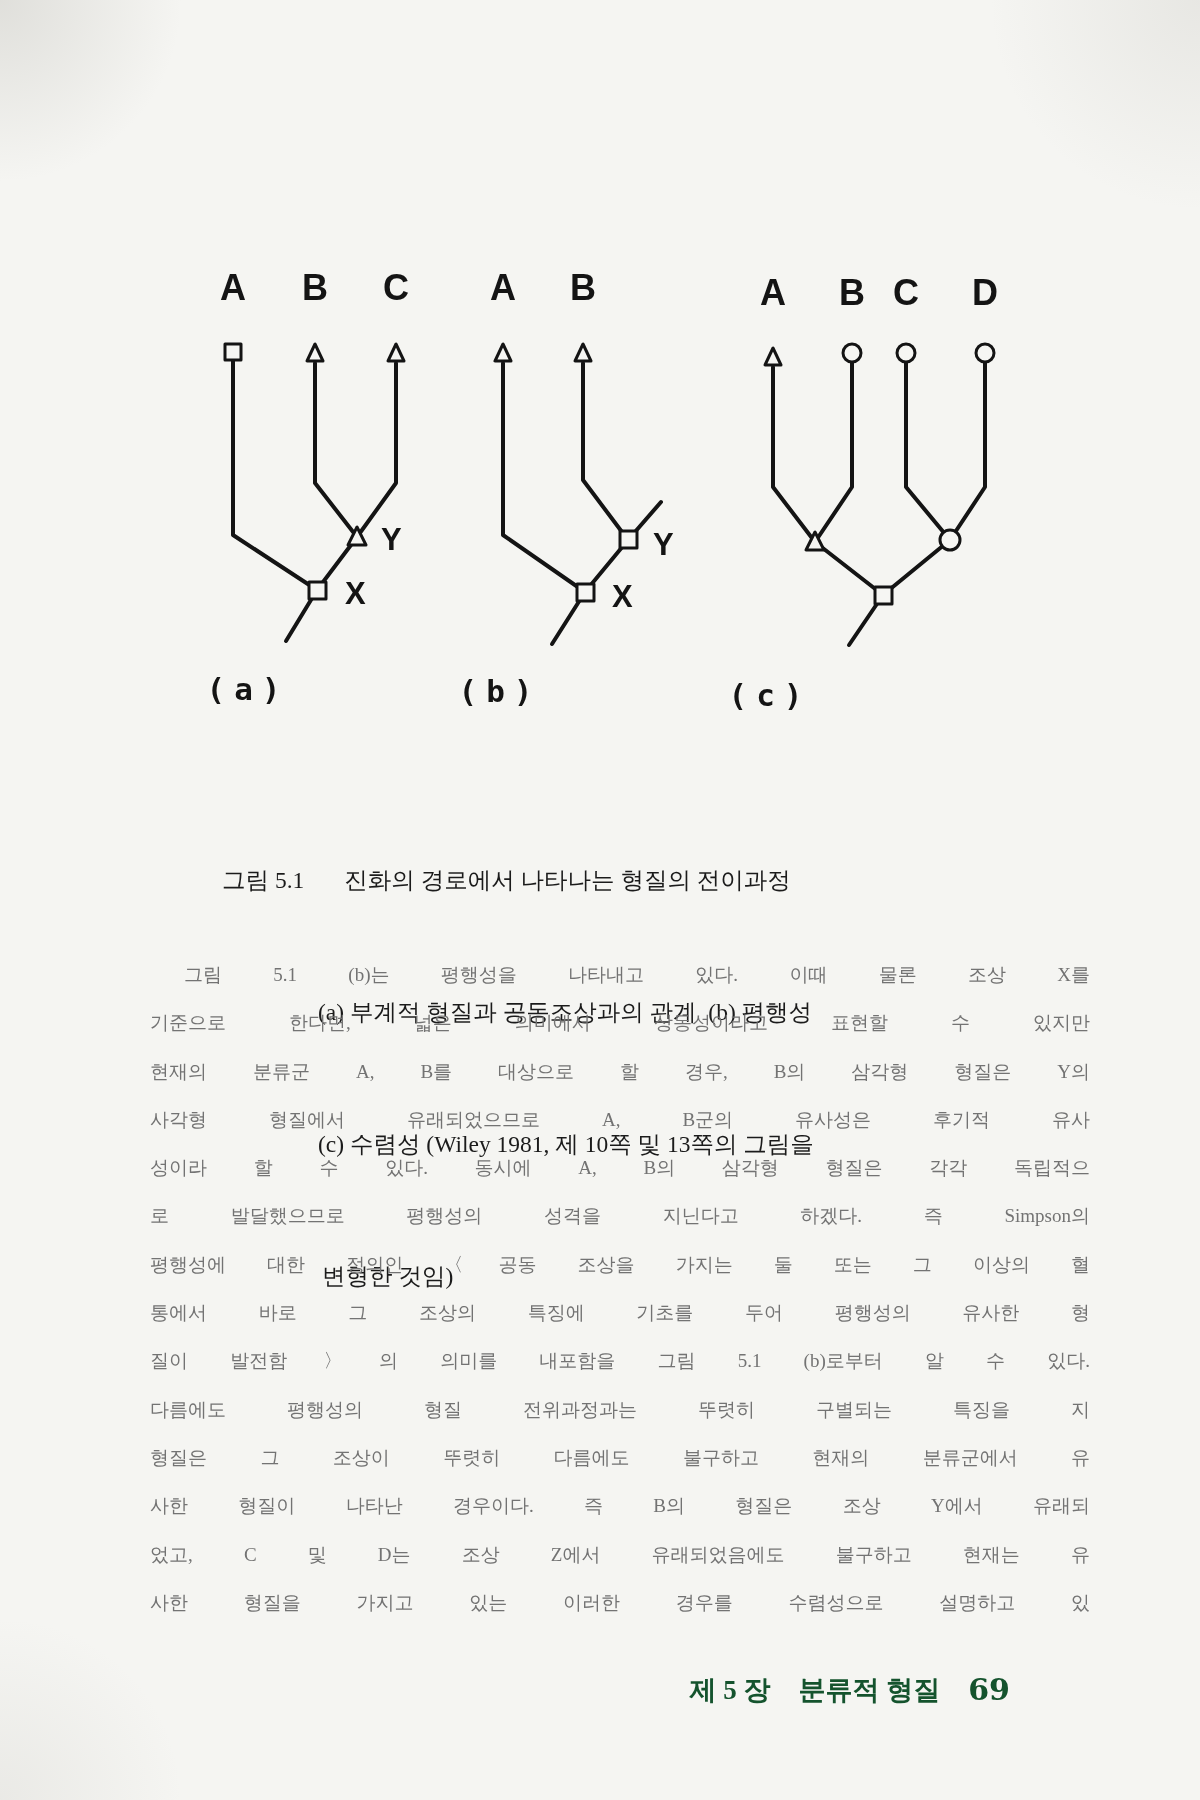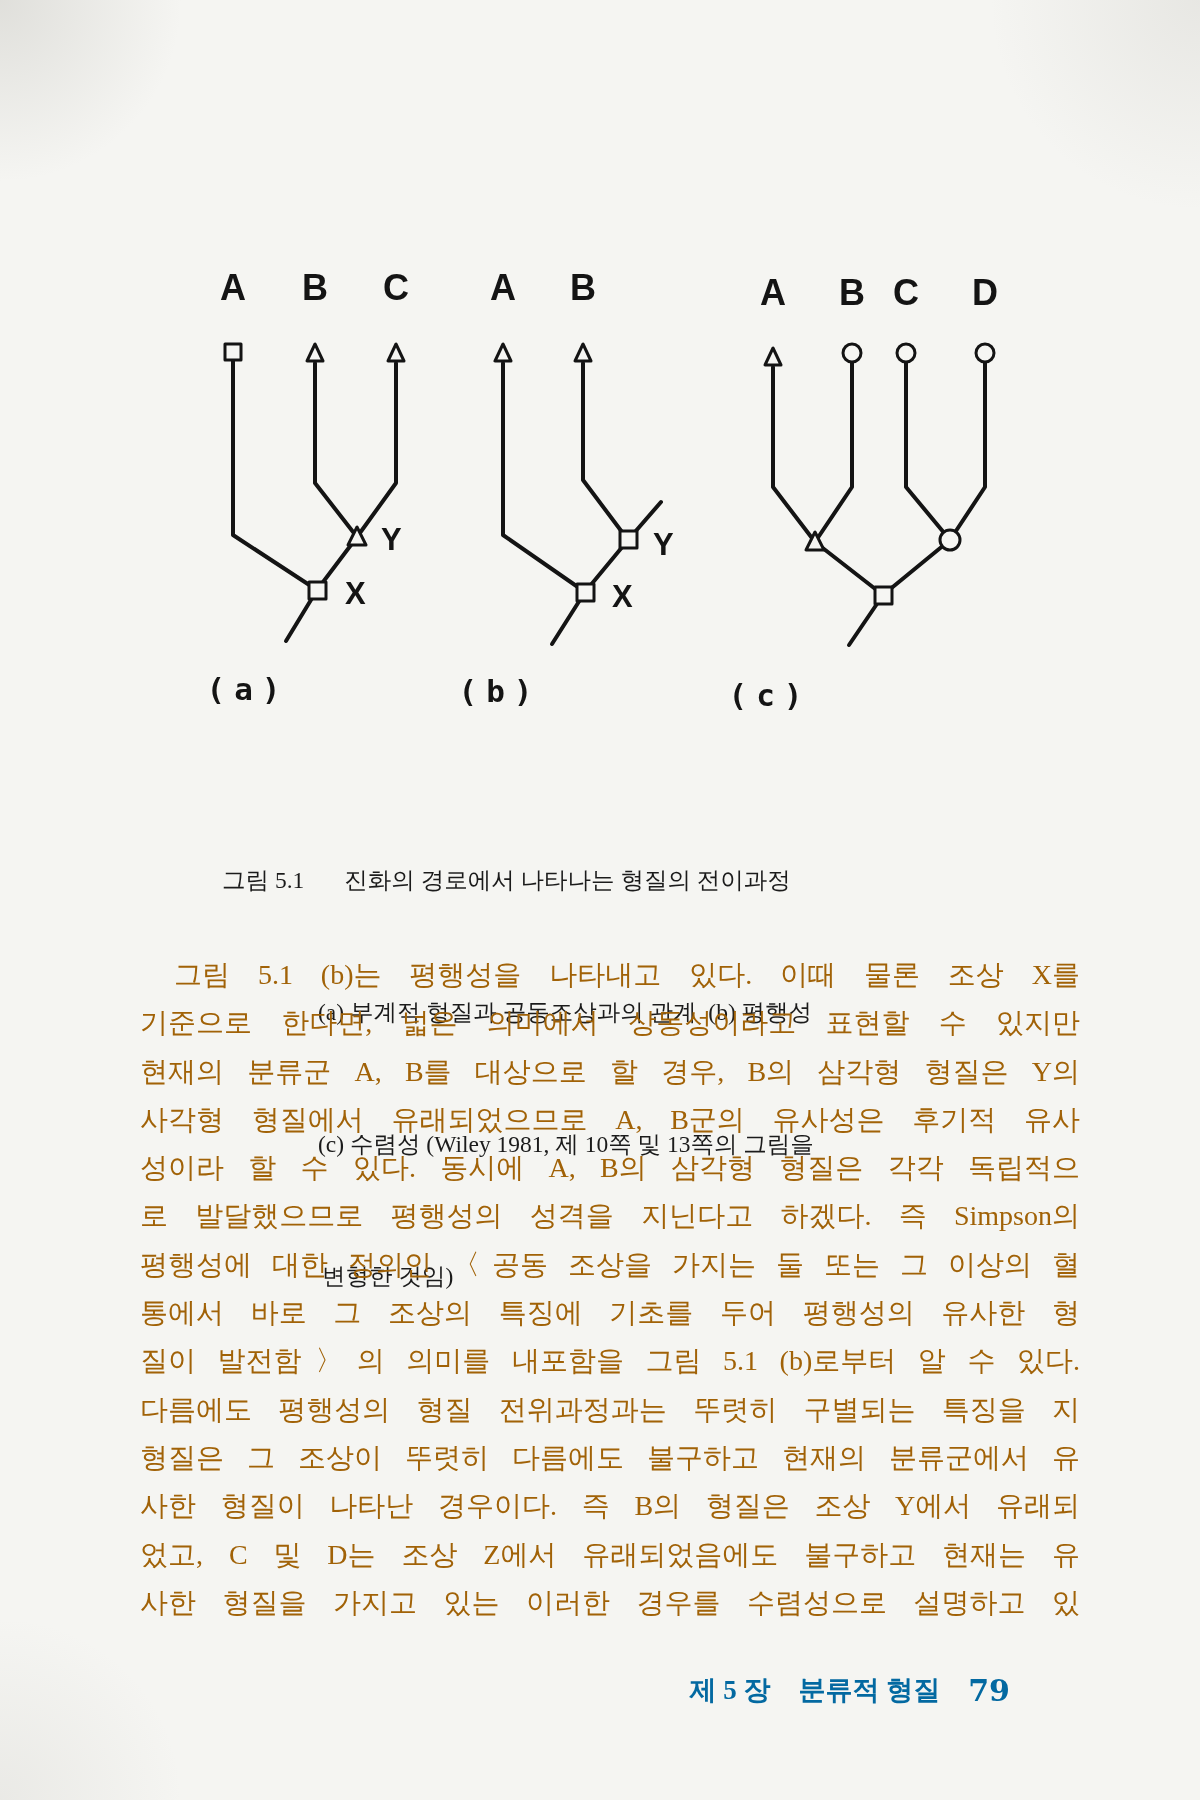--- a/index.html
+++ b/index.html
@@ -37,32 +37,32 @@
     font-weight:bold;font-size:31px;fill:#141414;letter-spacing:9px;
   }
   .caption{
     position:absolute;left:222px;top:770px;width:720px;
     font-size:23.5px;line-height:44px;white-space:pre-wrap;
   }
   .caption .row1{display:flex;gap:40px;}
   .caption .sub{margin-left:96px;}
   .caption .sub2{margin-left:100px;}
   .bodytext{
-    position:absolute;left:140px;top:951px;width:940px;
-    font-size:28px;line-height:48.3px;color:#a16207;
+    position:absolute;left:150px;top:951px;width:940px;
+    font-size:19px;line-height:48.3px;color:#737373;
   }
   .bodytext .ln{
     text-align:justify;text-align-last:justify;
     white-space:normal;word-spacing:1px;height:48.3px;overflow:visible;
   }
   .bodytext .ln.indent{text-indent:34px;}
   .footer{
     position:absolute;top:1672px;right:190px;
-    display:flex;align-items:center;gap:28px;
-    font-size:27px;font-weight:bold;color:#0369a1;
+    display:flex;align-items:flex-start;gap:28px;
+    font-size:27px;font-weight:bold;color:#14532d;
   }
   .footer .pageno{font-size:30px;font-weight:bold;font-family:"DejaVu Serif",serif;}
 </style>
 </head>
 <body>
 
 <div class="page">
 
   <svg class="fig-svg" width="1200" height="740" viewBox="0 0 1200 740" fill="none" stroke="#141414" stroke-width="4" stroke-linecap="round" stroke-linejoin="round">
 
@@ -152,16 +152,16 @@
     <div class="ln">다름에도 평행성의 형질 전위과정과는 뚜렷히 구별되는 특징을 지</div>
     <div class="ln">형질은 그 조상이 뚜렷히 다름에도 불구하고 현재의 분류군에서 유</div>
     <div class="ln">사한 형질이 나타난 경우이다. 즉 B의 형질은 조상 Y에서 유래되</div>
     <div class="ln">었고, C 및 D는 조상 Z에서 유래되었음에도 불구하고 현재는 유</div>
     <div class="ln">사한 형질을 가지고 있는 이러한 경우를 수렴성으로 설명하고 있</div>
   </div>
 
   <div class="footer">
     <span>제 5 장</span>
     <span>분류적 형질</span>
-    <span class="pageno">79</span>
+    <span class="pageno">69</span>
   </div>
 
 </div>
 
 </body></html>

